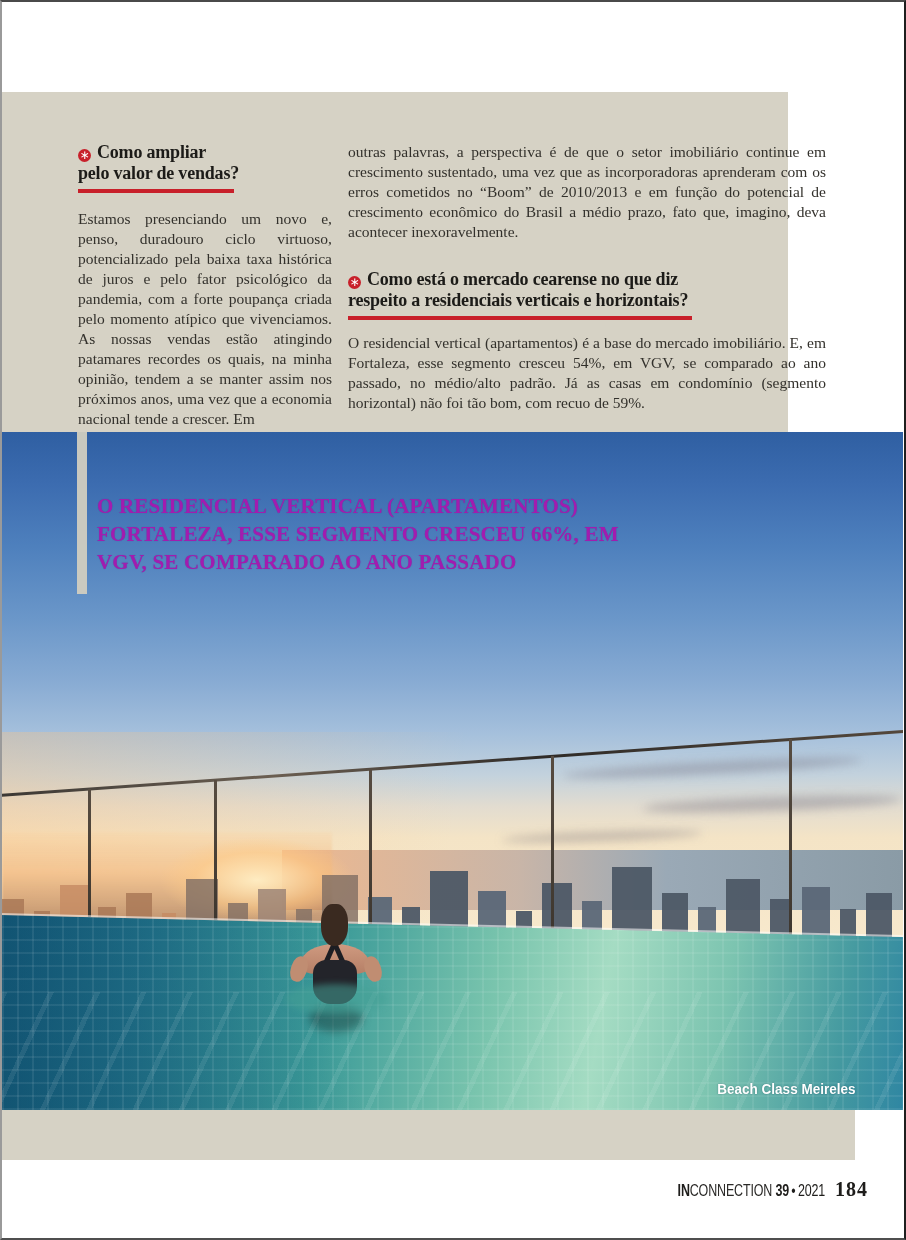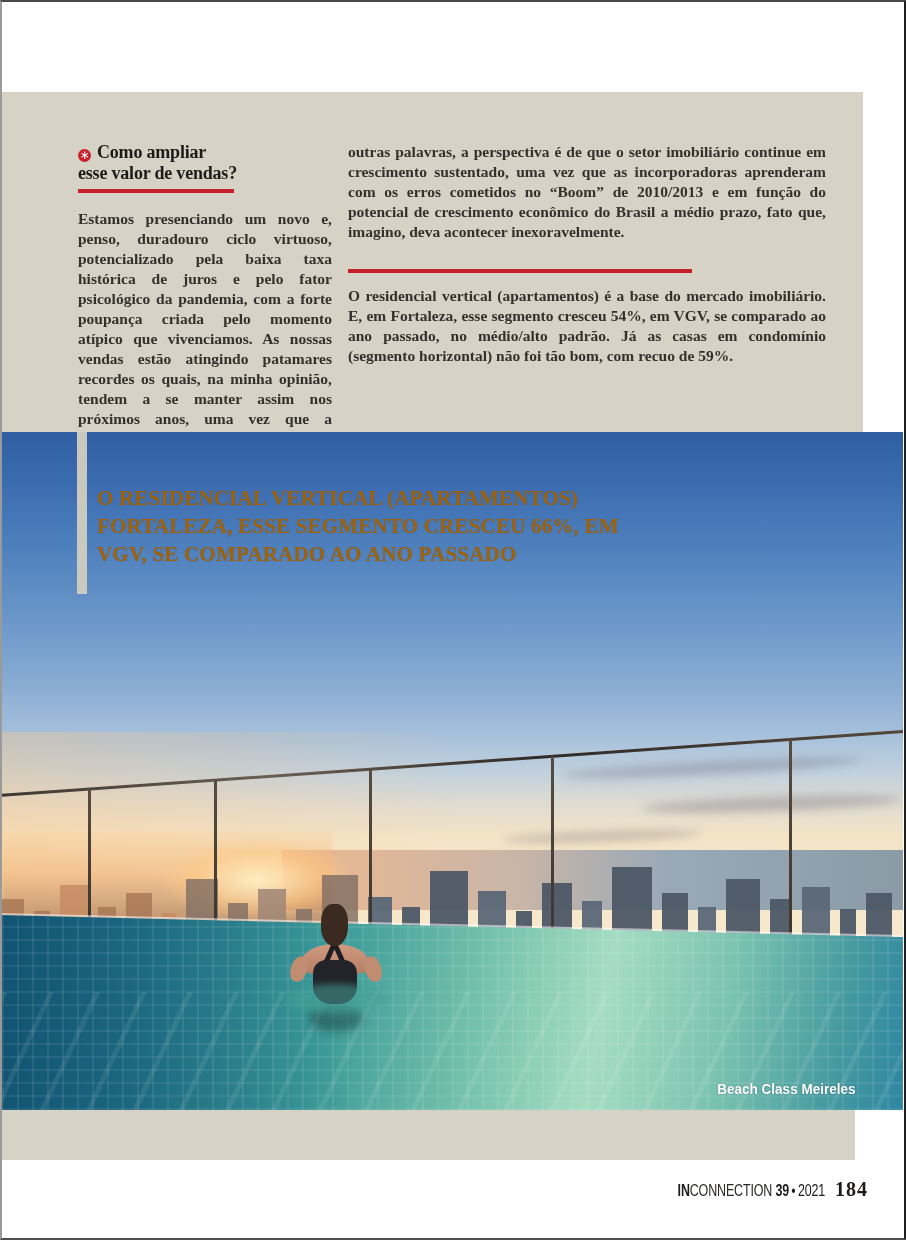--- a/index.html
+++ b/index.html
@@ -14,42 +14,42 @@
   .page{
     position:relative;width:906px;height:1240px;background:#fff;overflow:hidden;
   }
   .page-frame{
     position:absolute;inset:0;pointer-events:none;z-index:60;
     border-top:2px solid #4a4a4a;border-left:2px solid #9a9a9a;
     border-right:2px solid #1f1f1f;border-bottom:2px solid #4f4f4f;
   }
   
   .panel{
-    position:absolute;left:2px;top:92px;width:861px;height:340px;
+    position:absolute;left:2px;top:92px;width:786px;height:340px;
     background:var(--panel-beige);
   }
   .col-left{position:absolute;left:76px;top:50px;width:254px;}
   .col-right{position:absolute;left:346px;top:50px;width:478px;}
   .q-heading{
     font-weight:bold;font-size:18px;line-height:21px;color:var(--heading-ink);
     letter-spacing:-0.2px;
   }
   .q-heading .line{display:block;}
   .q-bullet{
     display:inline-block;width:13px;height:13px;border-radius:50%;
     background:var(--accent-red);color:#fff;font-family:"DejaVu Sans",sans-serif;
     font-size:12px;line-height:13px;text-align:center;vertical-align:-1px;
     margin-right:6px;font-weight:normal;
   }
   .q-rule{height:4px;background:var(--accent-red);margin-top:5px;}
   .q-rule.r1{width:156px;}
   .q-rule.r2{width:344px;}
   .body-par{
     font-size:15.5px;line-height:20px;color:var(--body-ink);
-    text-align:justify;hyphens:auto;font-weight:bold;-webkit-hyphens:auto;
+    text-align:justify;hyphens:auto;-webkit-hyphens:auto;
   }
   .col-left .body-par{margin-top:16px;}
   .q2-block{margin-top:27px;}
   .col-right .body-par.ans2{margin-top:13px;}
   
   .photo{
     position:absolute;left:2px;top:432px;width:901px;height:678px;overflow:hidden;
   }
   .sky{
     position:absolute;left:0;top:0;right:0;height:520px;z-index:1;
@@ -158,21 +158,21 @@
   .swimmer .reflection{
     position:absolute;left:16px;top:104px;width:54px;height:28px;
     background:rgba(20,45,45,0.4);border-radius:50%;filter:blur(4px);
   }
   
   .quote-bar{
     position:absolute;left:75px;top:0;width:10px;height:162px;z-index:10;
     background:rgba(209,205,192,0.95);
   }
   .pull-quote{
-    position:absolute;left:95px;top:52px;z-index:10;color:#a16207;
+    position:absolute;left:95px;top:60px;z-index:10;color:#a21caf;
     font-weight:bold;font-size:21px;line-height:28px;letter-spacing:0.2px;
     white-space:nowrap;text-shadow:0 0 1px rgba(30,60,110,0.35);
   }
   .pull-quote .line{display:block;}
   .photo-caption{
     position:absolute;right:48px;top:648px;z-index:10;color:#ffffff;
     font-family:"Liberation Sans",sans-serif;font-weight:bold;font-size:15px;
     transform:scaleX(0.9);transform-origin:right center;
     text-shadow:0 0 2px rgba(0,40,60,0.4);
   }
@@ -202,30 +202,34 @@
 <body>
 
 <div class="page">
   <div class="page-frame"></div>
 
   <div class="panel">
 
     <div class="col-left">
       <div class="q-heading">
         <span class="line"><span class="q-bullet">∗</span><span>Como ampliar</span></span>
-        <span class="line">esse valor de vendas?</span>
+        <span class="line">pelo valor de vendas?</span>
       </div>
       <div class="q-rule r1"></div>
       <p class="body-par">Estamos presenciando um novo e, penso, duradouro ciclo virtuoso, potencializado pela baixa taxa histórica de juros e pelo fator psicológico da pandemia, com a forte poupança criada pelo momento atípico que vivenciamos. As nossas vendas estão atingindo patamares recordes os quais, na minha opinião, tendem a se manter assim nos próximos anos, uma vez que a economia nacional tende a crescer. Em</p>
     </div>
 
     <div class="col-right">
       <p class="body-par">outras palavras, a perspectiva é de que o setor imobiliário continue em crescimento sustentado, uma vez que as incorporadoras aprenderam com os erros cometidos no “Boom” de 2010/2013 e em função do potencial de crescimento econômico do Brasil a médio prazo, fato que, imagino, deva acontecer inexoravelmente.</p>
 
       <div class="q2-block">
+        <div class="q-heading">
+          <span class="line"><span class="q-bullet">∗</span><span>Como está o mercado cearense no que diz</span></span>
+          <span class="line">respeito a residenciais verticais e horizontais?</span>
+        </div>
         <div class="q-rule r2"></div>
         <p class="body-par ans2">O residencial vertical (apartamentos) é a base do mercado imobiliário. E, em Fortaleza, esse segmento cresceu 54%, em VGV, se comparado ao ano passado, no médio/alto padrão. Já as casas em condomínio (segmento horizontal) não foi tão bom, com recuo de 59%.</p>
       </div>
     </div>
   </div>
 
   <div class="photo">
     <div class="sky"></div>
     <div class="sky-warm"></div>
     <div class="cloud c1"></div>

